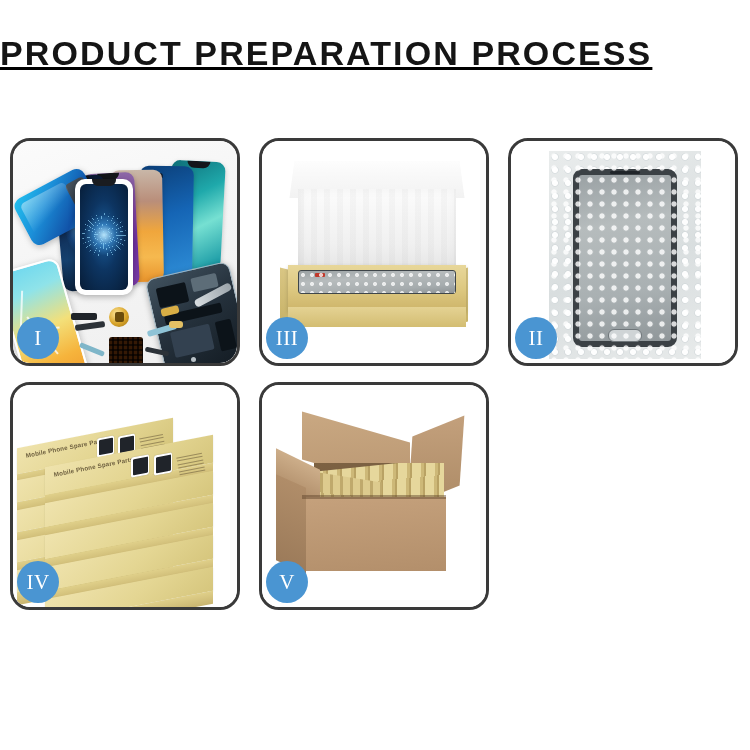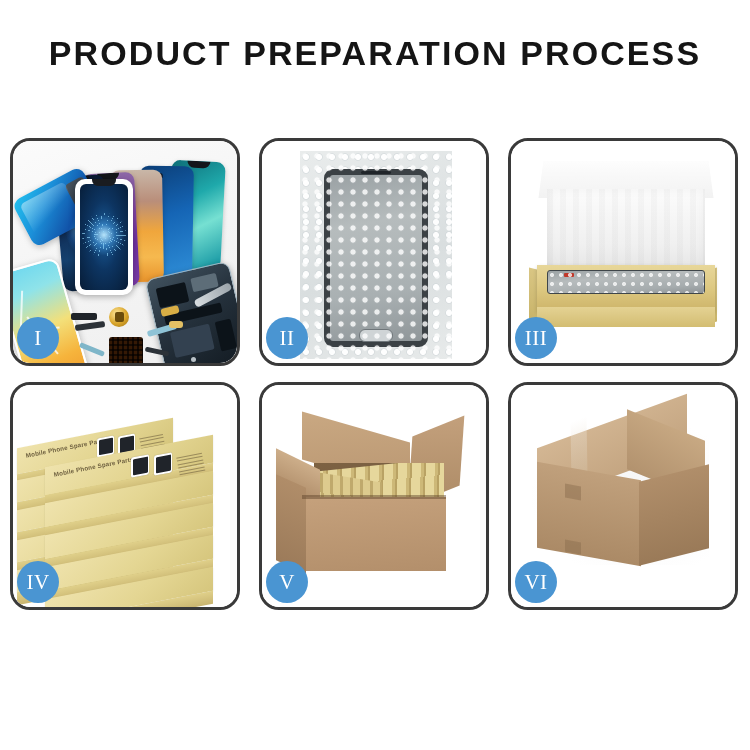--- a/index.html
+++ b/index.html
@@ -4,21 +4,21 @@
 <style>
   html,body{margin:0;padding:0;}
   body{
     width:750px;height:750px;background:#ffffff;
     font-family:"Liberation Sans","DejaVu Sans",sans-serif;
     overflow:hidden;position:relative;
   }
   .page{width:750px;height:750px;position:relative;}
 
   
-  .header{position:absolute;left:0;top:0;width:750px;text-align:center;}
+  .header{position:absolute;left:0;top:0;width:750px;text-decoration:underline;}
   .title{
     font-size:34px;font-weight:600;letter-spacing:2.1px;color:#151515;
     margin-top:36px;line-height:1.0;white-space:nowrap;
     font-family:"Liberation Sans","DejaVu Sans",sans-serif;
   }
   .subtitle{
     font-size:15.5px;font-weight:400;color:#1b1b1b;letter-spacing:.25px;
     margin-top:14px;white-space:nowrap;
   }
 
@@ -307,45 +307,45 @@
           <div class="cmp gold1"></div>
           <div class="cmp gold2"></div>
           <div class="cmp scrw s1"></div>
 
           <div class="tool"></div>
         </div>
         <div class="badge">I</div>
       </div>
 
       <div class="panel">
-        <div class="stage p2">
-          <div class="wrapbg">
-            <div class="scr2">
-              <div class="home2"></div>
-            </div>
-            <div class="bub2"></div>
-          </div>
-        </div>
-        <div class="badge">II</div>
-      </div>
-
-      <div class="panel">
         <div class="stage p3">
           <div class="lid3"></div>
           <div class="foam3"></div>
           <div class="flapL3"></div>
           <div class="flapR3"></div>
           <div class="tray3">
             <div class="inner3">
               <span class="redmark"></span>
             </div>
           </div>
           <div class="front3"></div>
         </div>
         <div class="badge">III</div>
+      </div>
+
+      <div class="panel">
+        <div class="stage p2">
+          <div class="wrapbg">
+            <div class="scr2">
+              <div class="home2"></div>
+            </div>
+            <div class="bub2"></div>
+          </div>
+        </div>
+        <div class="badge">II</div>
       </div>
 
     </div>
 
     <div class="row">
 
       <div class="panel">
         <div class="stage p4">
 
           <div class="stk" style="left:4px;top:48px;">
@@ -437,29 +437,16 @@
             <div class="rods2"></div>
           </div>
           <div class="flapLeft"></div>
           <div class="body5"></div>
           <div class="sideL5"></div>
           <div class="edge5"></div>
         </div>
         <div class="badge">V</div>
       </div>
 
-      <div class="panel">
-        <div class="stage p6">
-          <div class="shadow6"></div>
-          <div class="c6top"></div>
-          <div class="c6topR"></div>
-          <div class="tape6"></div>
-          <div class="c6front"></div>
-          <div class="c6side"></div>
-          <div class="tab6a"></div>
-          <div class="tab6b"></div>
-        </div>
-        <div class="badge">VI</div>
-      </div>
 
     </div>
   </div>
 </div>
 
 </body></html>

